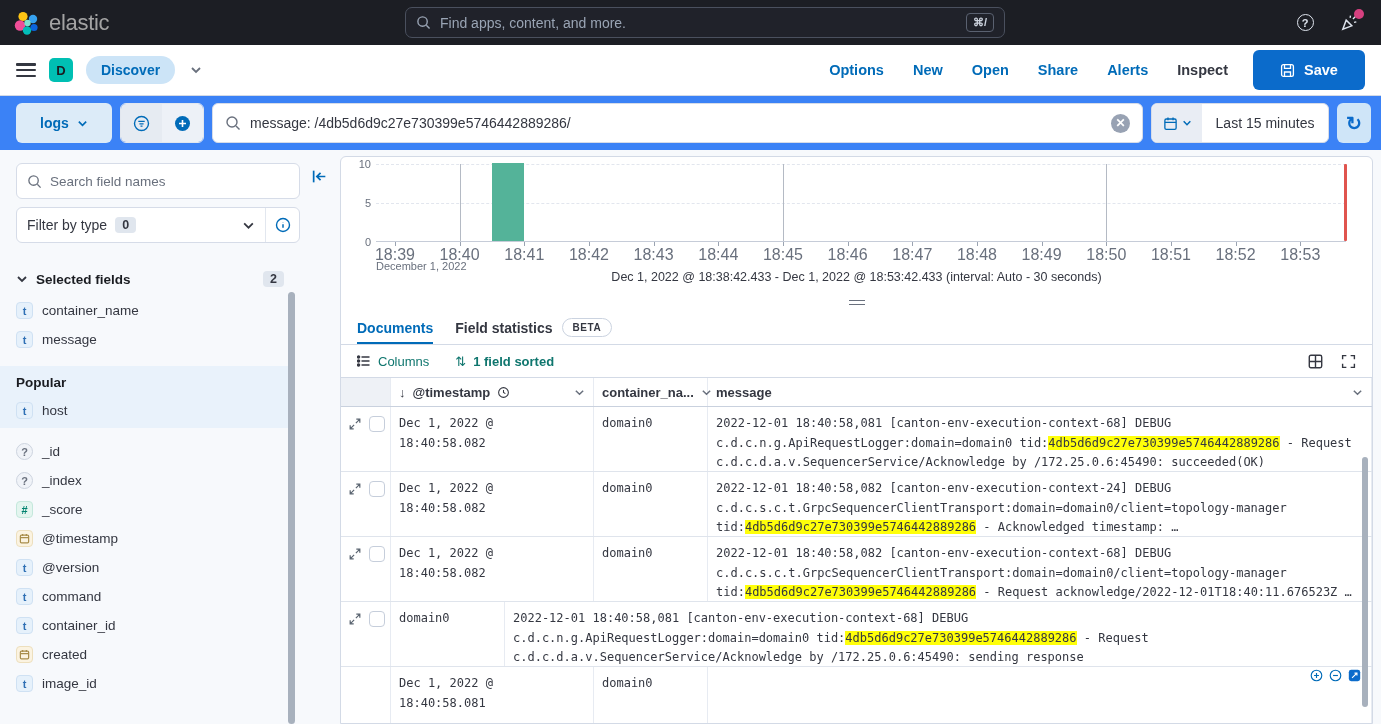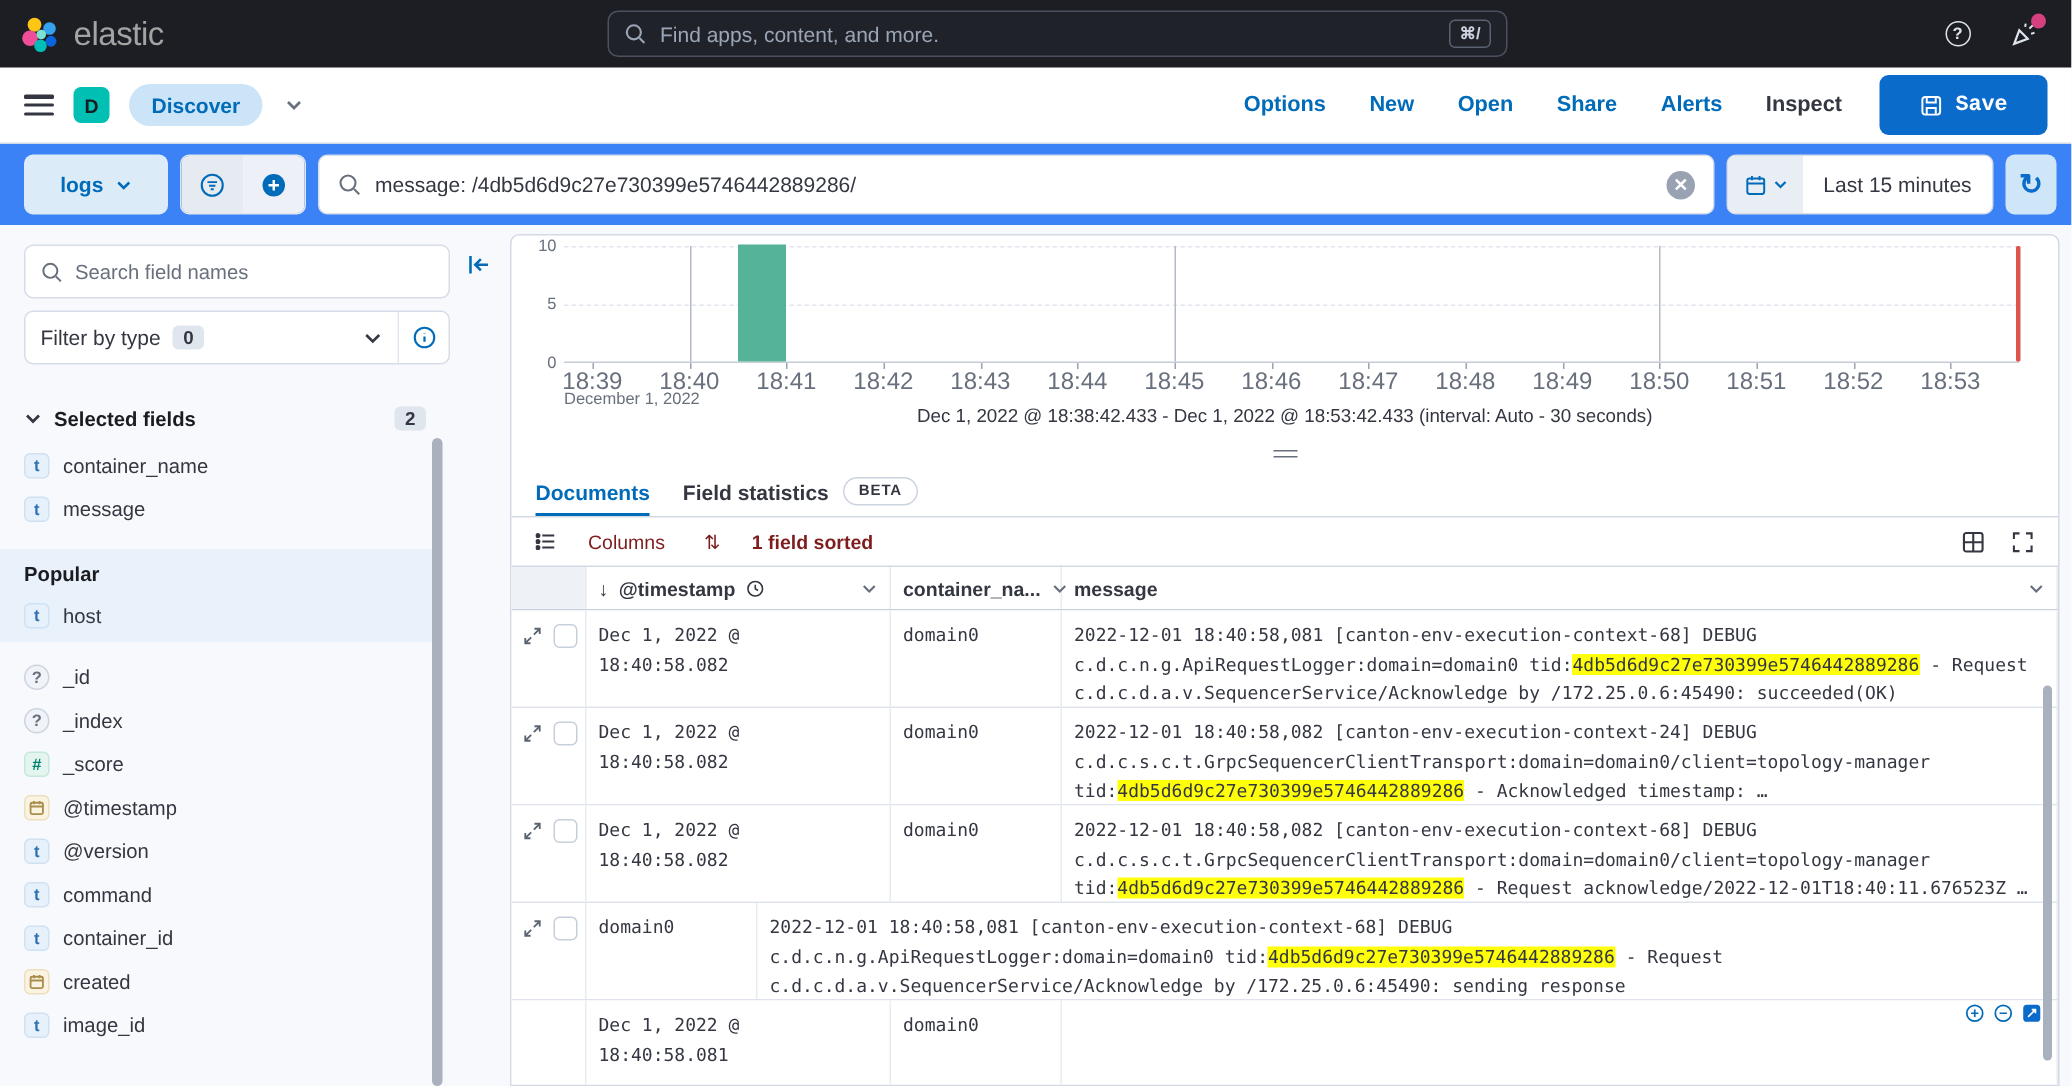--- a/index.html
+++ b/index.html
@@ -22,21 +22,21 @@
 
 .navbar{height:51px;background:#fff;border-bottom:1px solid #d3dae6;display:flex;align-items:center;padding:0 16px;gap:13px}
 .burger{width:20px;height:14px;display:flex;flex-direction:column;justify-content:space-between;cursor:pointer}
 .burger i{display:block;height:2.5px;background:#343741;border-radius:1px}
 .space-badge{width:24px;height:24px;background:#00bfb3;color:#1a1c21;font-weight:700;font-size:13px;border-radius:5px;display:flex;align-items:center;justify-content:center;cursor:pointer}
 .breadcrumb-pill{background:#cce4f7;color:#006bb8;font-weight:700;font-size:14px;padding:6px 15px;border-radius:15px;cursor:pointer}
 .nav-chev{color:#69707d;margin-left:2px}
 .nav-right{margin-left:auto;display:flex;align-items:center;gap:29px}
 .nav-link{color:#006bb8;font-weight:700;font-size:14.5px;cursor:pointer}
 .nav-link.muted{color:#343741}
-.save-btn{background:#0b6bcb;color:#fff;height:40px;min-width:112px;border:none;border-radius:6px;display:flex;align-items:center;justify-content:center;gap:9px;font-weight:700;font-size:14.5px;font-family:Liberation Mono, monospace;cursor:pointer;margin-left:-4px}
+.save-btn{background:#0b6bcb;color:#fff;height:40px;min-width:112px;border:none;border-radius:6px;display:flex;align-items:center;justify-content:center;gap:9px;font-weight:700;font-size:14.5px;font-family:Liberation Sans, sans-serif;cursor:pointer;margin-left:-4px}
 
 
 .querybar{height:54px;display:flex;align-items:center;padding:0 10px 0 16px;gap:8px;background:#3b82f6}
 .dv-btn{height:40px;width:96px;background:#dcebf8;color:#006bb8;font-weight:700;font-size:14px;border-radius:6px;display:flex;align-items:center;justify-content:center;gap:8px;cursor:pointer}
 .filter-group{height:40px;border-radius:6px;overflow:hidden;display:flex;border:1px solid #e2e7ef}
 .fg-cell{width:41px;display:flex;align-items:center;justify-content:center;cursor:pointer}
 .fg-cell.a{background:#e6ebf2}.fg-cell.b{background:#edf1f7}
 .search-box{flex:1;height:40px;background:#fff;border:1px solid #d6dce8;border-radius:6px;display:flex;align-items:center;padding:0 12px;gap:9px}
 .q-input{flex:1;border:none;outline:none;font-size:14px;color:#343741;font-family:inherit;background:transparent}
 .clear-btn{width:19px;height:19px;border-radius:50%;background:#98a2b3;color:#fff;font-size:12px;font-weight:700;display:flex;align-items:center;justify-content:center;cursor:pointer;line-height:1}
@@ -95,21 +95,21 @@
 .drag-handle i{display:block;height:1.5px;background:#69707d;margin:2.5px 0}
 
 
 .tabs{height:32px;border-bottom:1px solid #d3dae6;display:flex;align-items:stretch;padding:0 16px;gap:22px}
 .tab{display:flex;align-items:center;gap:9px;font-size:14px;font-weight:700;color:#343741;cursor:pointer;border-bottom:2px solid transparent}
 .tab.active{color:#006bb8;border-bottom-color:#006bb8}
 .beta-pill{border:1px solid #cbd3e0;border-radius:12px;font-size:10px;font-weight:700;letter-spacing:.6px;padding:3px 10px;color:#343741;background:#fff}
 
 
 .gtoolbar{height:32px;display:flex;align-items:center;padding:0 16px;gap:26px}
-.tb-btn{display:flex;align-items:center;gap:21px;font-size:13px;color:#7f1d1d;cursor:pointer}
+.tb-btn{display:flex;align-items:center;gap:7px;font-size:13px;color:#0f766e;cursor:pointer}
 .tb-btn b{font-weight:700}
 .gt-right{margin-left:auto;display:flex;gap:18px}
 .gt-right span{cursor:pointer;display:flex}
 
 
 .grid-header{display:flex;height:30px;border-top:1px solid #d3dae6;border-bottom:1px solid #c9d1de;background:#fff;font-size:13px;font-weight:700;color:#343741;align-items:stretch}
 .h-cell{display:flex;align-items:center;gap:7px;border-right:1px solid #e7ebf2;padding:0 8px;cursor:pointer}
 .h-ctrl{width:50px;background:#eef1f6;border-right:1px solid #e7ebf2}
 .h-ts{width:203px}.h-cn{width:114px}.h-msg{flex:1}
 .h-chev{margin-left:auto;color:#69707d}

